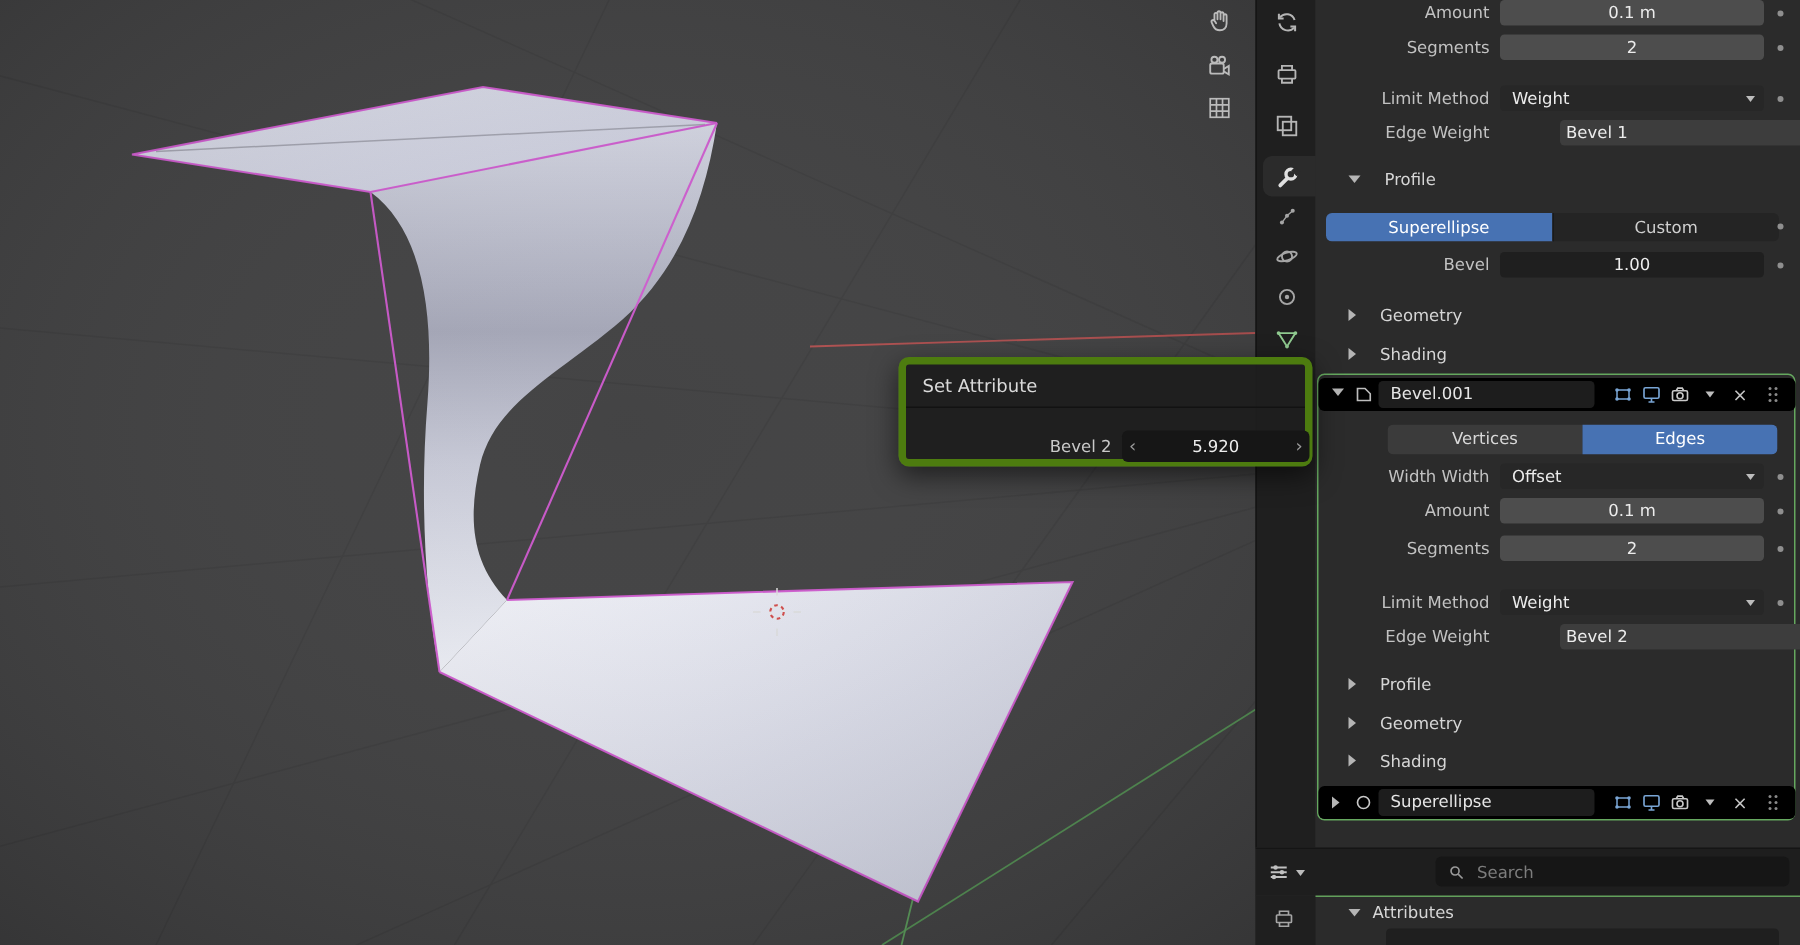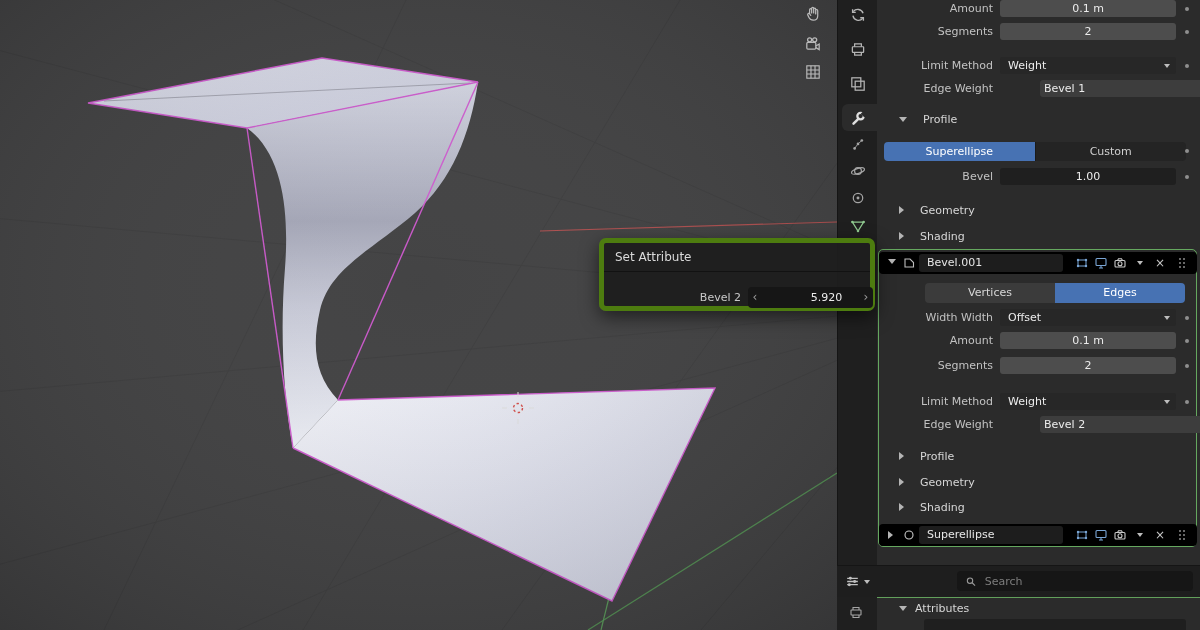--- a/index.html
+++ b/index.html
@@ -73,21 +73,21 @@
   .battr-head{position:absolute;left:5px;top:4px;display:flex;align-items:center;gap:8px;padding-left:17px;color:#d6d6d6;}
   .brow-partial{position:absolute;left:47px;top:21px;width:262px;height:18px;background:#1f1f1f;border-radius:3px;}
 
   
   .floatpanel{position:absolute;left:599px;top:238px;width:276px;height:73px;background:rgba(30,30,30,.97);
               border:5px solid #4d7c0f;border-radius:7px;box-shadow:0 6px 18px rgba(0,0,0,.55);z-index:10;box-sizing:border-box;}
   .fp-title{position:absolute;left:11px;top:7px;font-size:12px;color:#dadada;}
   .fp-div{position:absolute;left:0;top:28px;width:100%;height:1px;background:#121212;}
   .fp-label{position:absolute;left:0;top:44px;width:137px;text-align:right;line-height:21px;color:#c9c9c9;}
   .fp-slider{position:absolute;left:144px;top:44px;width:125px;height:21px;background:#161616;border-radius:4px;}
-  .fp-val{position:absolute;left:16px;width:100%;text-align:center;line-height:21px;color:#ececec;}
+  .fp-val{position:absolute;left:0;width:100%;text-align:center;line-height:21px;color:#ececec;}
   .fp-arrow{position:absolute;top:0;width:14px;line-height:21px;color:#9b9b9b;text-align:center;font-size:12px;}
   .fp-arrow.l{left:0;}.fp-arrow.r{right:0;}
 </style>
 </head>
 <body>
 
 <div class="root">
 
   <div class="viewport">
     <svg class="vp-svg" width="837" height="630">

